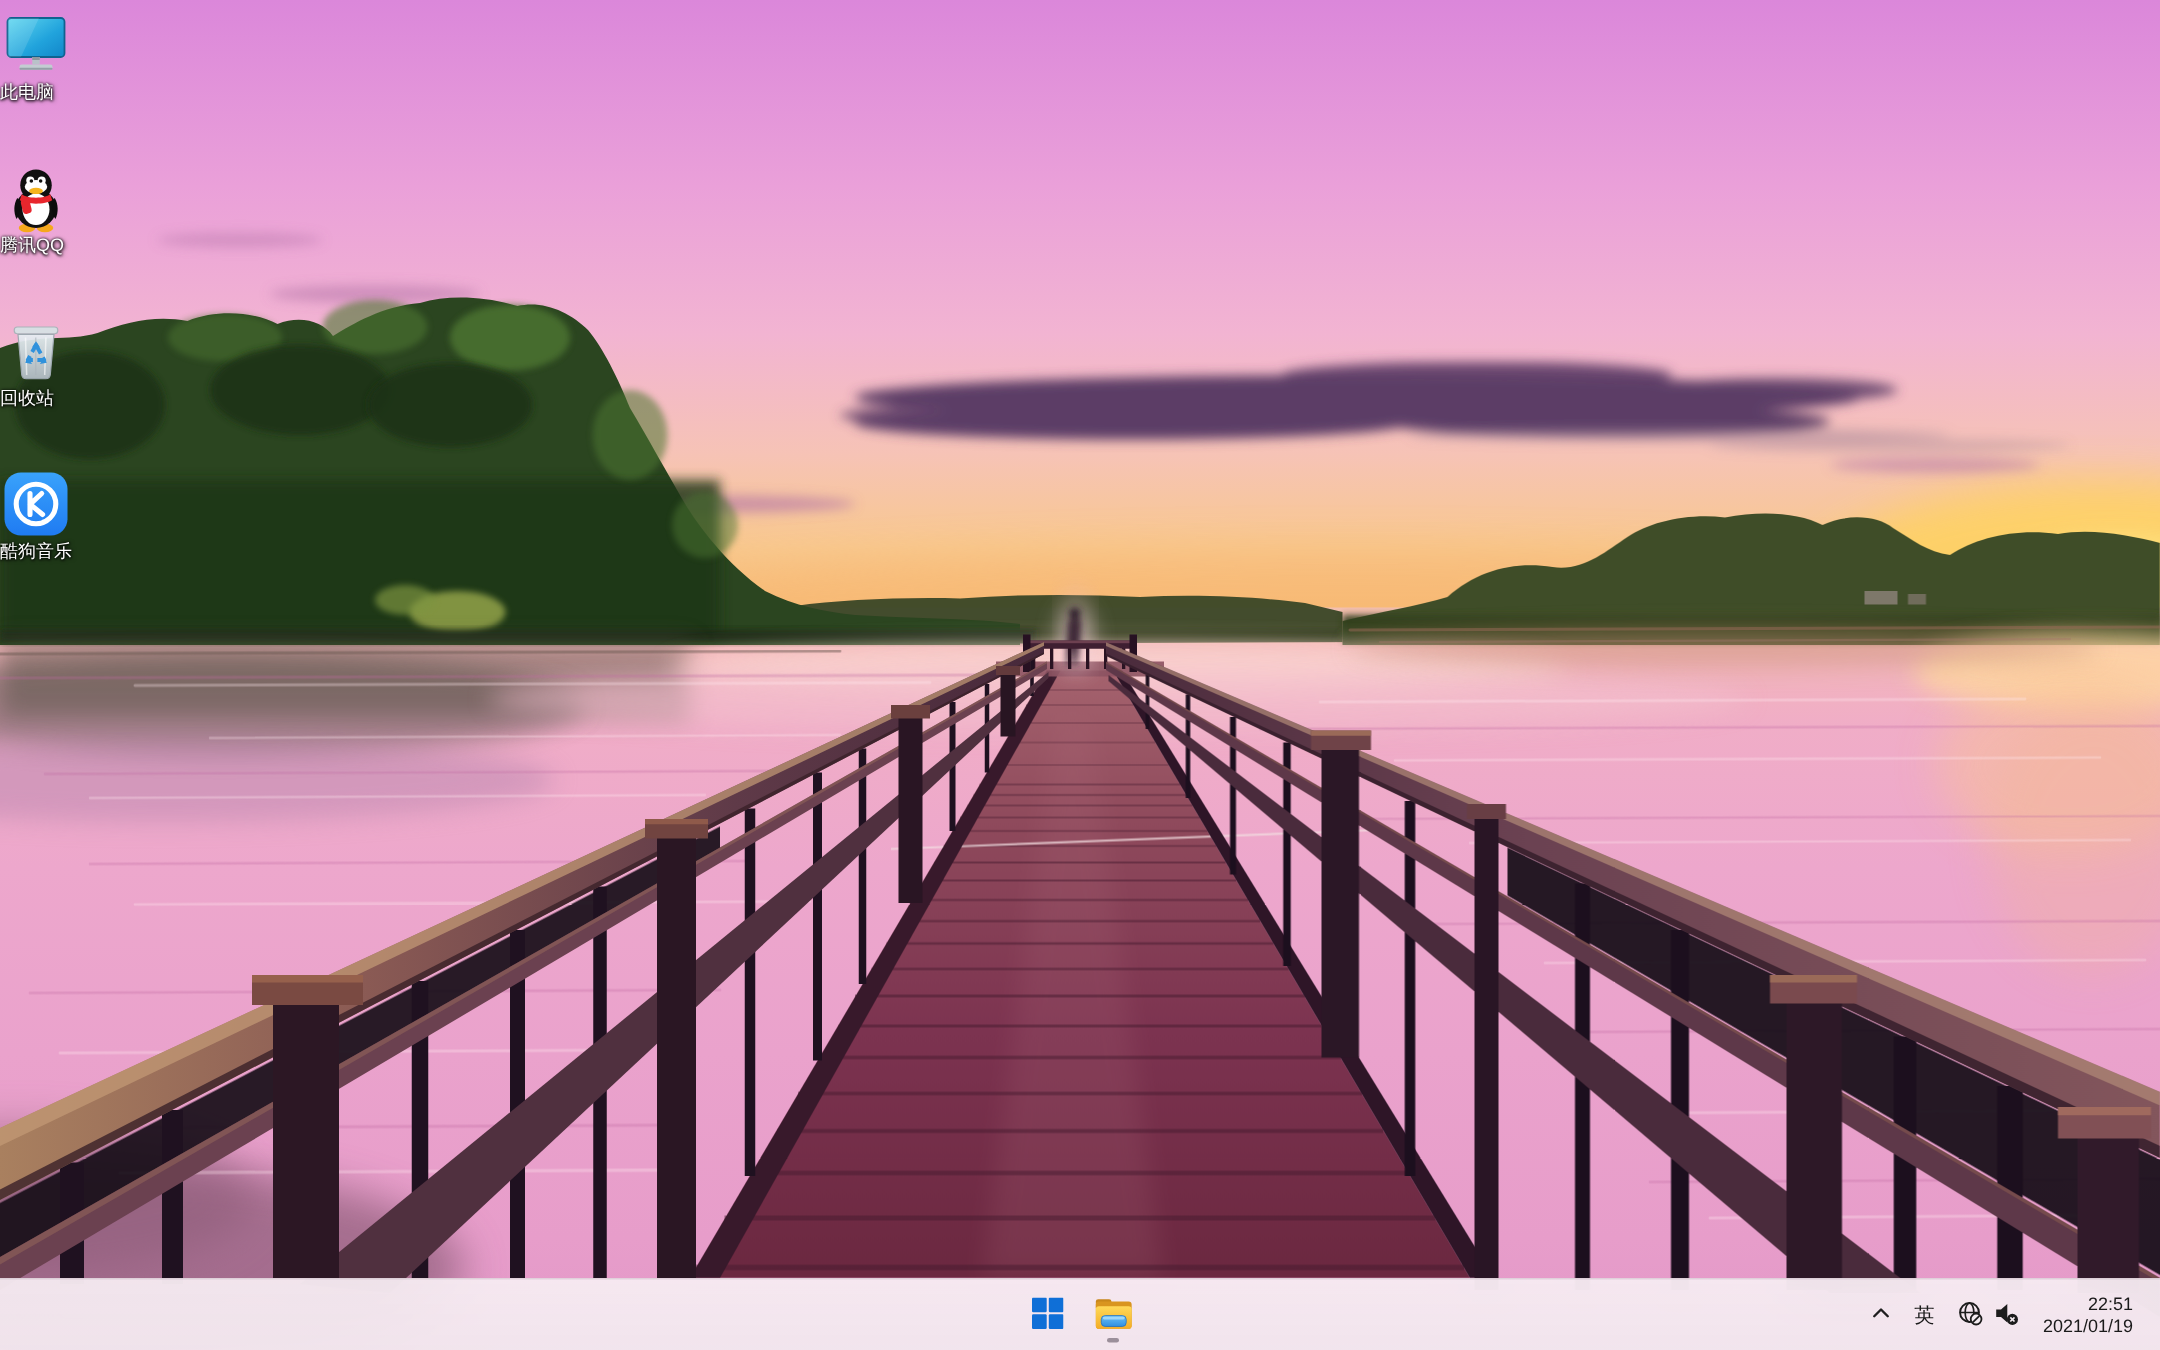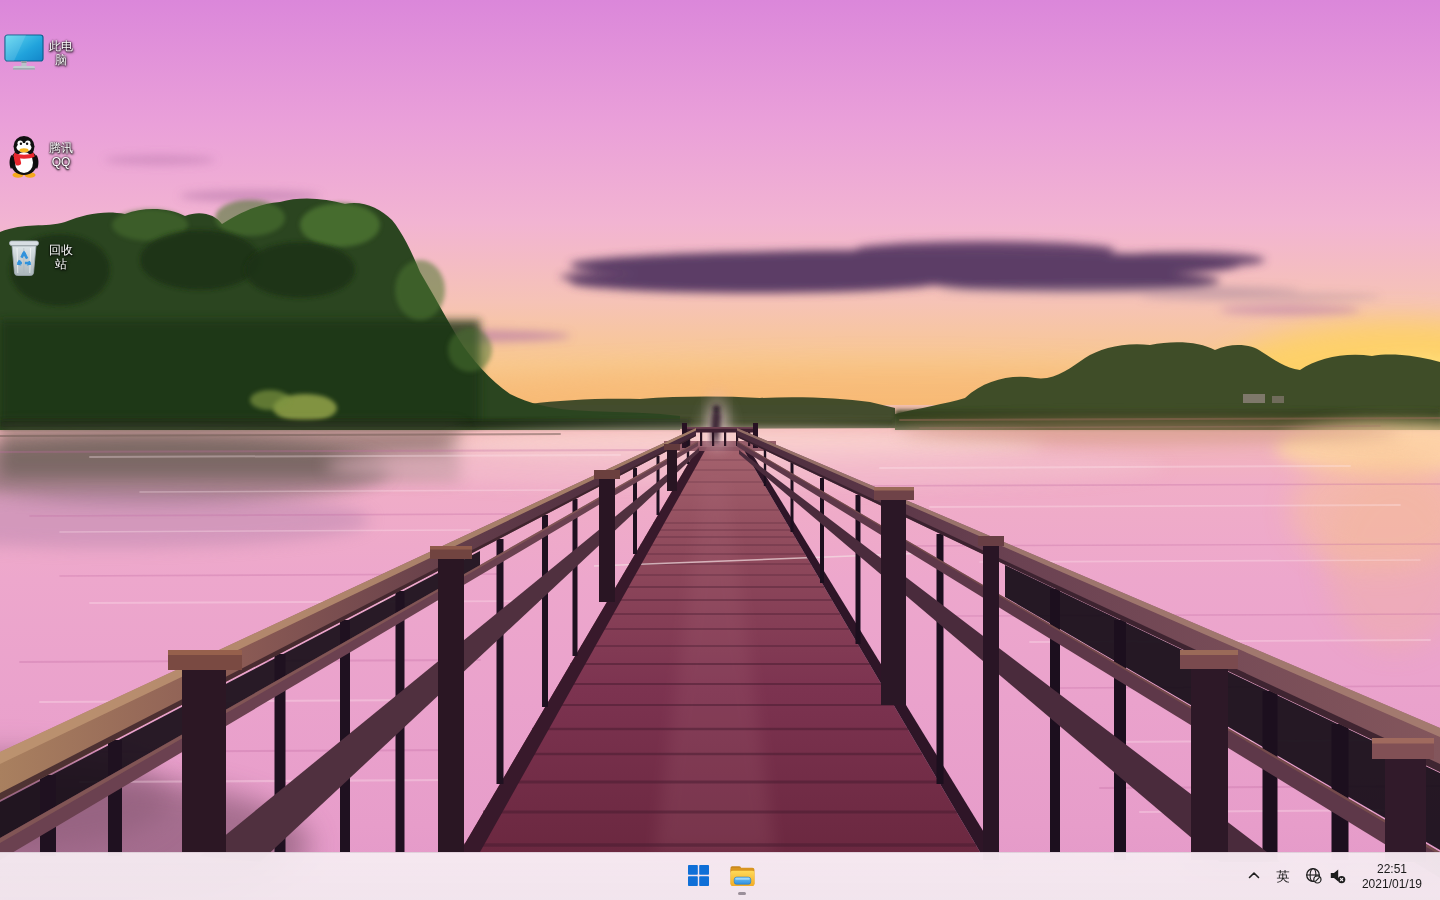--- a/index.html
+++ b/index.html
@@ -4,21 +4,21 @@
 <style>
   * { margin:0; padding:0; box-sizing:border-box; }
   html,body { width:1440px; height:900px; overflow:hidden; }
   body { position:relative; font-family:"Liberation Sans", sans-serif; background:#e9a2cc; }
 
   
   #wallpaper { position:absolute; inset:0; width:1440px; height:900px; display:block; }
 
   
   .desktop-icons { position:absolute; left:0; top:6px; width:74px; display:flex; flex-direction:column; z-index:5; }
-  .desk-icon { width:74px; height:94px; margin-bottom:8px; display:flex; flex-direction:row; align-items:center; cursor:default; border-radius:4px; }
+  .desk-icon { width:74px; height:94px; margin-bottom:8px; display:flex; flex-direction:column; align-items:flex-start; cursor:default; border-radius:4px; }
   .icon-art { width:48px; height:48px; display:flex; align-items:center; justify-content:center; }
   .icon-label { margin-top:1px; max-width:72px; text-align:center; font-size:12px; line-height:1.15;
     color:#ffffff; text-shadow:0 0 2px rgba(0,0,0,.95), 0 1px 2px rgba(0,0,0,.95), 1px 1px 3px rgba(0,0,0,.7); }
 
   
   .chrome-disc { position:relative; width:44px; height:44px; border-radius:50%;
     background:conic-gradient(from -60deg, #e94335 0 120deg, #fcbd06 0 240deg, #36a74f 0 360deg);
     box-shadow:0 1px 2px rgba(0,0,0,.35); }
   .chrome-white { position:absolute; left:50%; top:50%; width:21px; height:21px; margin:-10.5px 0 0 -10.5px;
     border-radius:50%; background:#f4f6f5; }
@@ -35,21 +35,21 @@
   .tb-btn { position:relative; width:40px; height:40px; border:0; background:transparent; border-radius:6px;
     display:flex; align-items:center; justify-content:center; cursor:default; }
   .run-indicator { position:absolute; bottom:2px; left:50%; transform:translateX(-50%);
     width:8px; height:3px; border-radius:2px; background:#9b8f9a; }
   .tb-tray { position:absolute; right:0; top:0; height:48px; display:flex; align-items:center; padding-right:16px; }
   .tray-btn { height:40px; border:0; background:transparent; border-radius:6px; display:flex; align-items:center;
     justify-content:center; cursor:default; color:#1b1b1b; }
   .chevron-btn { width:28px; }
   .ime-btn { width:30px; font-size:13.5px; }
   .qs-btn { width:56px; gap:7px; }
-  .clock-btn { flex-direction:column; justify-content:center; padding:0 2px 0 8px;
+  .clock-btn { flex-direction:column; align-items:flex-end; justify-content:center; padding:0 2px 0 8px;
     font-size:12px; line-height:15px; color:#1a1a1a; }
 </style>
 </head>
 <body>
 
 <svg id="wallpaper" viewBox="0 0 1440 900" preserveAspectRatio="none">
   <defs>
     <linearGradient id="skyGrad" x1="0" y1="0" x2="0" y2="1">
       <stop offset="0" stop-color="#db87da"></stop>
         <stop offset="0.28" stop-color="#eaa0d9"></stop>
@@ -391,20 +391,36 @@
         <polygon points="24,20 29.5,30 18.5,30" fill="none" stroke="#3092dc" stroke-width="2.6" stroke-linejoin="round" stroke-dasharray="6.5 3"></polygon>
         <polygon points="24,17.5 26.6,21.5 21.4,21.5" fill="#3092dc"></polygon>
         <polygon points="31.2,31.8 26.6,32.6 29.6,28.4" fill="#3092dc"></polygon>
         <polygon points="16.8,31.8 21.4,32.6 18.4,28.4" fill="#3092dc"></polygon>
       </svg>
     </div>
     <div class="icon-label">回收站</div>
   </div>
 
 
+  <div class="desk-icon">
+    <div class="icon-art">
+      <svg width="48" height="48" viewBox="0 0 48 48">
+        <defs>
+          <linearGradient id="kgGrad" x1="0" y1="0" x2="0" y2="1">
+            <stop offset="0" stop-color="#39a2fb"></stop>
+              <stop offset="1" stop-color="#1f7bf2"></stop>
+          </linearGradient>
+        </defs>
+        <rect x="3" y="3" width="42" height="42" rx="11" fill="url(#kgGrad)"></rect>
+        <circle cx="24" cy="24" r="13.2" fill="none" stroke="#ffffff" stroke-width="3.4"></circle>
+        <path d="M20,17 L20,31 M20,24.2 L27.8,17 M21.8,25.6 L28.4,31" fill="none" stroke="#ffffff" stroke-width="3.4" stroke-linecap="round" stroke-linejoin="round"></path>
+      </svg>
+    </div>
+    <div class="icon-label">酷狗音乐</div>
+  </div>
 
 </div>
 
 <div class="taskbar">
 
   <div class="tb-center">
     <button class="tb-btn">
       <span>
         <svg width="21" height="21" viewBox="0 0 21 21">
           <rect x="0" y="0" width="9.8" height="9.8" rx="0.8" fill="#0f6fd7"></rect>

